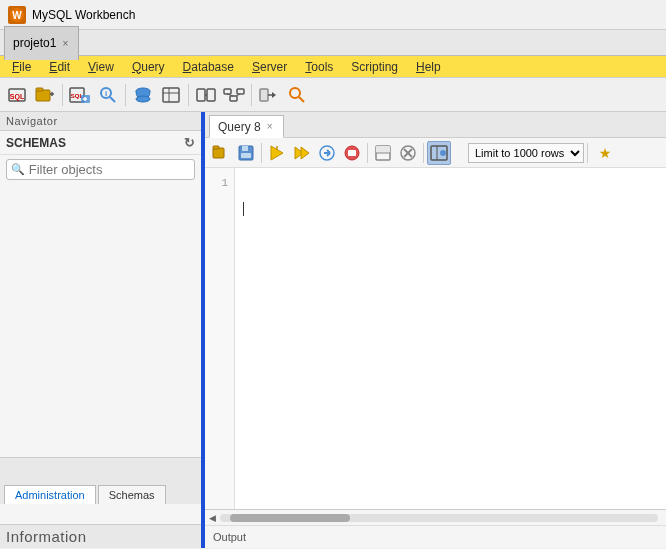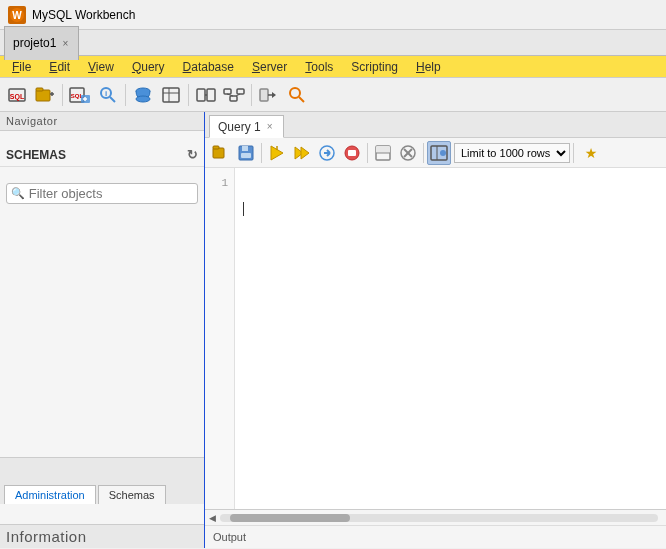--- a/index.html
+++ b/index.html
@@ -112,24 +112,23 @@
       display: flex;
       height: calc(549px - 30px - 26px - 22px - 34px - 1px);
       
     }
 
     
     #sidebar {
       width: 205px;
       min-width: 205px;
       background: #f5f5f5;
-      border-right: 1px solid #1d4ed8;
+      border-right: 4px solid #1d4ed8;
       display: flex;
       flex-direction: column;
-      gap: 12px;
     }
     #navigator-header {
       background: #e8e8e8;
       padding: 3px 6px;
       font-size: 11px;
       color: #555;
       border-bottom: 1px solid #ccc;
       letter-spacing: 0.5px;
     }
     #schemas-header {
@@ -270,21 +269,21 @@
     }
     .qtb-separator {
       width: 1px;
       height: 20px;
       background: #ccc;
       margin: 0 2px;
     }
     .limit-select {
       display: flex;
       align-items: flex-start;
-      margin-left: 2px;
+      margin-left: 16px;
     }
     .limit-select select {
       font-size: 11px;
       border: 1px solid #bbb;
       background: #fafafa;
       padding: 1px 2px;
       cursor: pointer;
       height: 20px;
     }
     .star-btn {
@@ -527,21 +526,21 @@
       <div id="information-bar">
         <span>Information</span>
       </div>
     </div>
   </div>
 
   <div id="editor-area">
 
     <div id="query-tab-bar">
       <div class="query-tab">
-        <span>Query 1</span>
+        <span>Query 8</span>
         <span class="tab-close">×</span>
       </div>
     </div>
 
     <div id="query-toolbar">
 
       <div class="qtb-btn">
         <svg width="18" height="18" viewBox="0 0 18 18">
           <rect x="1" y="4" width="11" height="10" rx="1" fill="#d4a000" stroke="#a07000" stroke-width="1"></rect>
           <rect x="1" y="2" width="6" height="3" rx="1" fill="#d4a000" stroke="#a07000" stroke-width="1"></rect>

